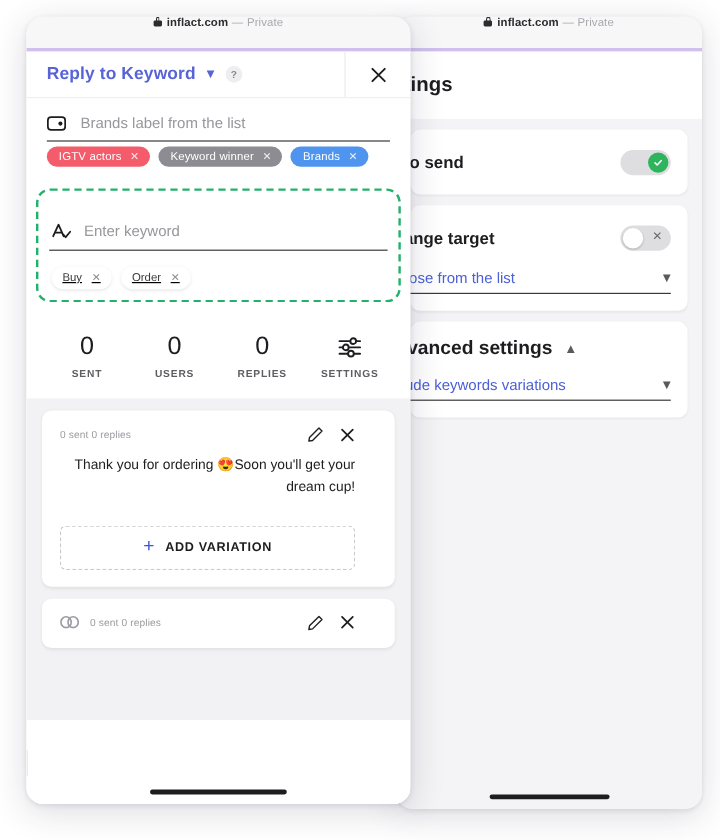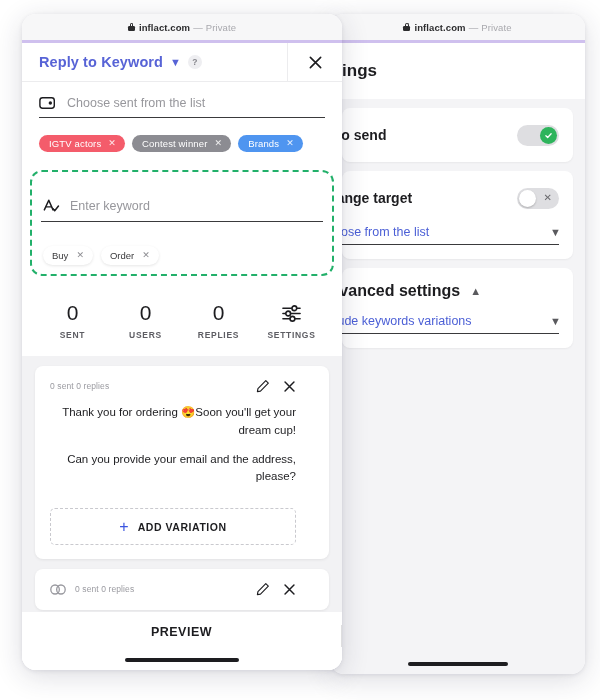--- a/index.html
+++ b/index.html
@@ -25,21 +25,21 @@
     position: absolute;
     background: #ffffff;
     border-radius: 14px;
     box-shadow: 0 6px 28px rgba(40,40,70,0.16), 0 1px 4px rgba(40,40,70,0.10);
     overflow: hidden;
   }
   .chrome-bar {
     height: 26px;
     background: #f7f7f8;
     display: flex;
-    align-items: center;
+    align-items: flex-start;
     justify-content: center;
     font-size: 9.5px;
     color: #3c3c40;
     letter-spacing: .1px;
   }
   .chrome-bar .lock {
     display: inline-block;
     width: 7px; height: 8px;
     position: relative;
     margin-right: 4px;
@@ -266,21 +266,21 @@
     align-items: center;
     gap: 10px;
     border-bottom: 1px solid #3a3a3c;
     padding-bottom: 7px;
   }
   .field-placeholder {
     font-size: 12.5px;
     color: #97979c;
   }
 
-  .chips { display: flex; flex-wrap: wrap; gap: 7px; margin-top: 17px; }
+  .chips { display: flex; flex-wrap: wrap; gap: 7px; margin-top: 4px; }
   .chip {
     display: inline-flex;
     align-items: center;
     gap: 7px;
     border-radius: 11px;
     padding: 3px 9px 3px 10px;
     font-size: 9.5px;
     color: #ffffff;
     letter-spacing: .15px;
     white-space: nowrap;
@@ -295,21 +295,21 @@
     padding: 8px 9px 9px 9px;
   }
   .kw-line {
     display: flex;
     align-items: center;
     gap: 10px;
     border-bottom: 1px solid #3a3a3c;
     padding: 2px 0 7px 2px;
     margin-top: 16px;
   }
-  .kw-chips { display: flex; gap: 8px; margin-top: 24px; padding-left: 2px; }
+  .kw-chips { display: flex; gap: 8px; margin-top: 13px; padding-left: 2px; text-decoration: underline; }
   .kw-chip {
     display: inline-flex;
     align-items: center;
     gap: 8px;
     background: #ffffff;
     border-radius: 12px;
     padding: 4px 9px;
     font-size: 9.5px;
     color: #3a3a3c;
     box-shadow: 0 1px 3px rgba(0,0,0,0.10);
@@ -513,29 +513,29 @@
       </div>
 
       <div class="l-body">
 
         <div class="field-block">
           <div class="field-line">
             <svg width="18" height="14" viewBox="0 0 20 15" aria-hidden="true">
               <rect x="1" y="1.6" width="16" height="11.8" rx="3" fill="none" stroke="#1d1d20" stroke-width="1.6"></rect>
               <circle cx="12.6" cy="7.5" r="1.9" fill="#1d1d20"></circle>
             </svg>
-            <span class="field-placeholder">Choose sent from the list</span>
+            <span class="field-placeholder">Brands label from the list</span>
           </div>
           <div class="chips">
             <span class="chip" style="background:#f45c6b">
               <span>IGTV actors</span>
               <span class="x">✕</span>
             </span>
             <span class="chip" style="background:#8c8c92">
-              <span>Contest winner</span>
+              <span>Keyword winner</span>
               <span class="x">✕</span>
             </span>
             <span class="chip" style="background:#4f95f0">
               <span>Brands</span>
               <span class="x">✕</span>
             </span>
           </div>
         </div>
 
         <div class="highlight-box">
@@ -597,21 +597,20 @@
                   </svg>
                 </span>
                 <span>
                   <svg width="13" height="13" viewBox="0 0 16 16" aria-hidden="true">
                     <path d="M2.5 2.5 L13.5 13.5 M13.5 2.5 L2.5 13.5" stroke="#1d1d20" stroke-width="1.8" stroke-linecap="round"></path>
                   </svg>
                 </span>
               </span>
             </div>
             <p class="vcard-p">Thank you for ordering 😍Soon you'll get your dream cup!</p>
-            <p class="vcard-p">Can you provide your email and the address, please?</p>
             <div class="addvar">
               <span class="plus">+</span>
               <span class="txt">ADD VARIATION</span>
             </div>
           </div>
 
           <div class="vcard">
             <div class="vcard-head">
               <span>
                 <svg width="16" height="11" viewBox="0 0 18 12" aria-hidden="true">
@@ -631,21 +630,20 @@
                     <path d="M2.5 2.5 L13.5 13.5 M13.5 2.5 L2.5 13.5" stroke="#1d1d20" stroke-width="1.8" stroke-linecap="round"></path>
                   </svg>
                 </span>
               </span>
             </div>
           </div>
 
         </div>
 
         <div class="l-footer">
-          <div class="btn preview">PREVIEW</div>
           <div class="divider"></div>
         </div>
         <div class="home-indicator"></div>
       </div>
     </div>
   </div>
 
 </div>
 
 </body></html>

